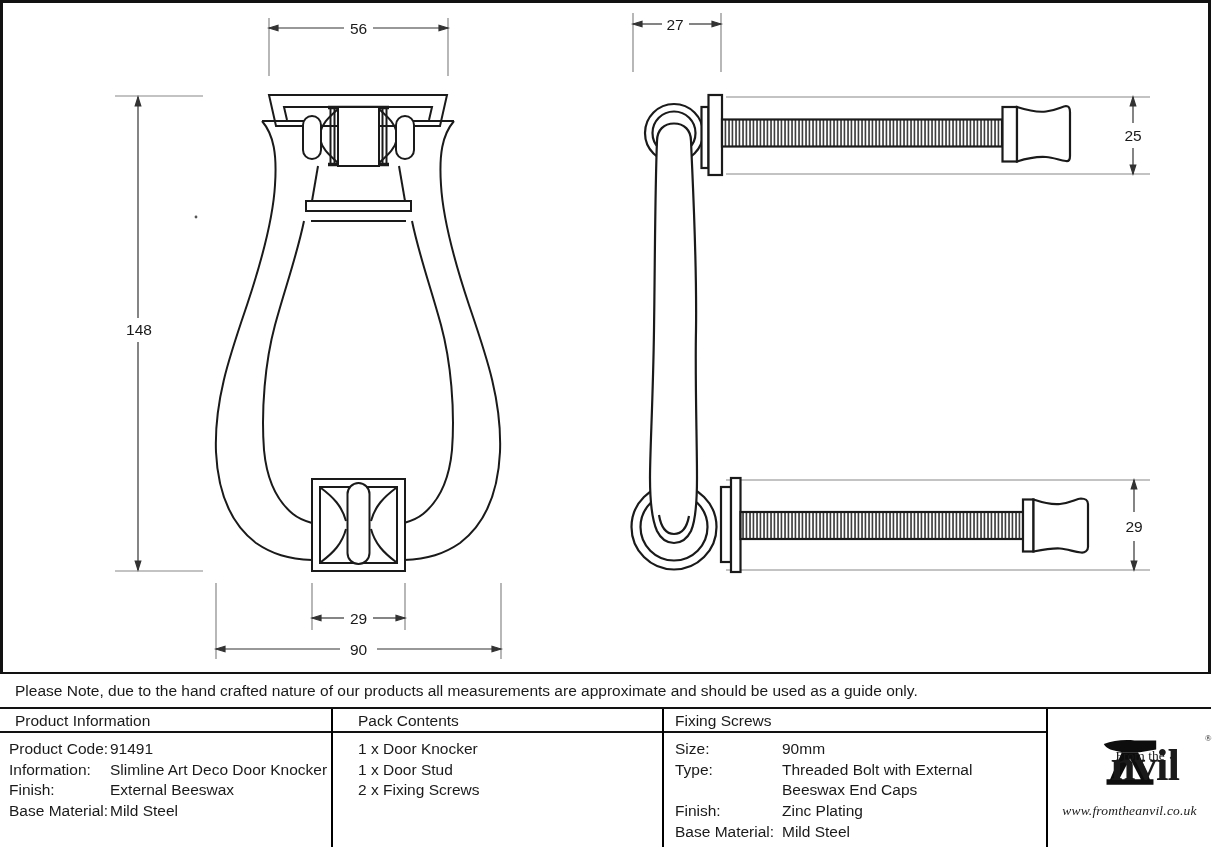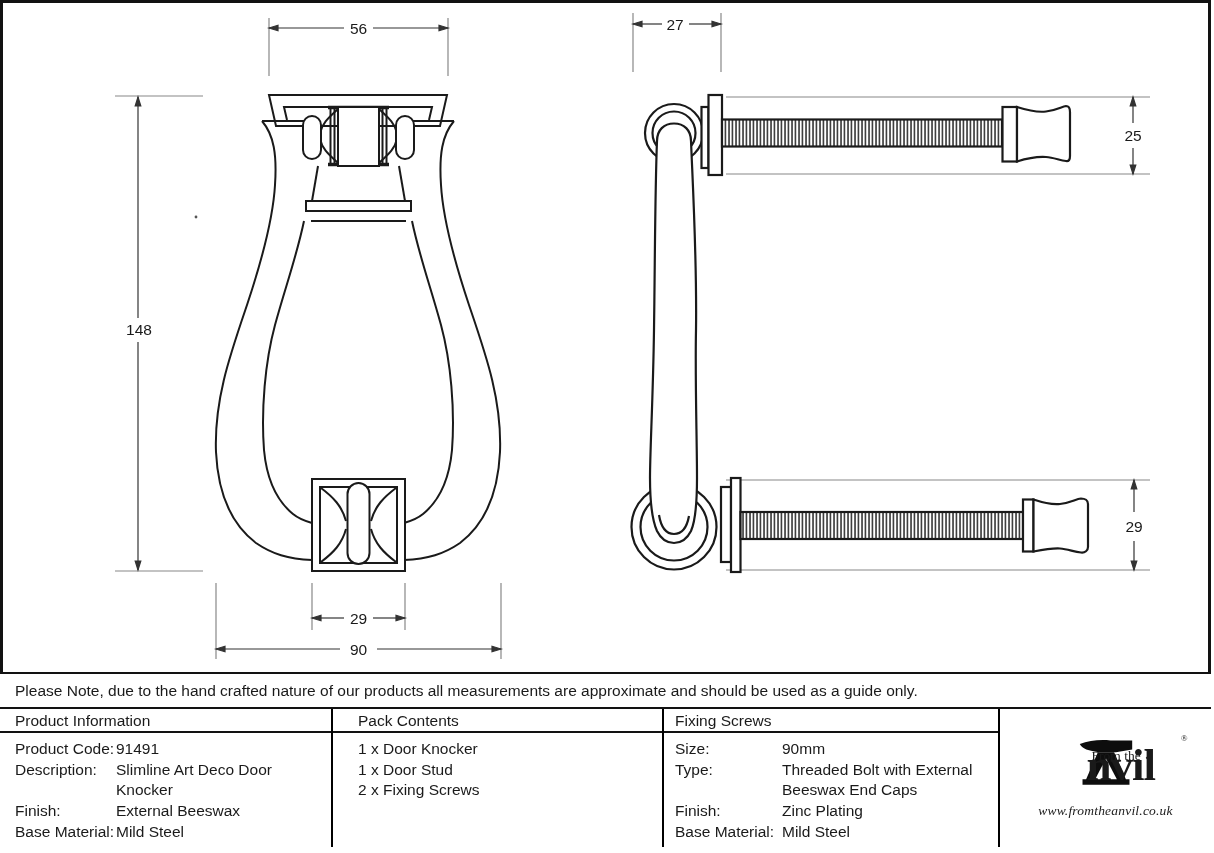--- a/index.html
+++ b/index.html
@@ -4,26 +4,26 @@
 <style>
   html,body{margin:0;padding:0;background:#fff;}
   body{width:1214px;height:853px;position:relative;font-family:"Liberation Sans",sans-serif;color:#1a1a1a;overflow:hidden;}
   .frame{position:absolute;left:0;top:0;width:1211px;height:847px;border:3px solid #121212;box-sizing:border-box;background:#fff;}
   .drawing-svg{position:absolute;left:0;top:0;}
   .note-row{position:absolute;left:0;top:672px;width:1211px;height:37px;box-sizing:border-box;
     border-top:2px solid #121212;border-bottom:2px solid #121212;background:#fff;
     display:flex;align-items:center;padding-left:15px;font-size:15.5px;}
   .info-table{position:absolute;left:0;top:709px;width:1211px;height:138px;display:flex;box-sizing:border-box;background:#fff;}
   .cell{box-sizing:border-box;border-right:2px solid #000000;}
-  .c1{width:333px;} .c2{width:331px;} .c3{width:336px;}
+  .c1{width:333px;} .c2{width:331px;} .c3{width:384px;}
   .c4{flex:1;border-right:none;display:flex;align-items:center;justify-content:center;}
   .cell-header{height:24px;border-bottom:2px solid #121212;box-sizing:border-box;font-size:15.5px;padding-top:3px;}
   .c1 .cell-header{padding-left:15px;} .c2 .cell-header{padding-left:25px;} .c3 .cell-header{padding-left:11px;}
   .cell-body{padding-top:6px;font-size:15.5px;line-height:20.7px;}
-  .kv{display:grid;grid-template-columns:101px auto;padding-left:15px;}
+  .kv{display:grid;grid-template-columns:101px auto;padding-left:9px;}
   .kv3{display:grid;grid-template-columns:107px auto;padding-left:11px;}
   .pack-item{padding-left:25px;}
   .logo{width:160px;text-align:center;}
   .logo-row{position:relative;width:148px;height:64px;margin:0 auto;}
   .from-the{position:absolute;left:60px;top:3px;font-family:"Liberation Serif",serif;font-size:13.5px;white-space:nowrap;margin-top:8px;}
   .diamond{font-size:8px;margin-left:5px;}
   .reg{position:absolute;right:-8px;top:-4px;font-size:9px;font-family:"Liberation Serif",serif;}
   .nvil{position:absolute;left:55px;top:6px;font-family:"Liberation Serif",serif;font-weight:bold;font-size:45px;line-height:1;letter-spacing:-1px;}
   .website{font-family:"Liberation Serif",serif;font-style:italic;font-size:13.5px;margin-top:2px;letter-spacing:0.2px;white-space:nowrap;}
   text{font-family:"Liberation Sans",sans-serif;font-size:15.5px;fill:#1a1a1a;}
@@ -188,21 +188,21 @@
 <div class="info-table">
 
   <div class="cell c1">
     <div class="cell-header">Product Information</div>
     <div class="cell-body">
       <div class="kv">
         <span>Product Code:</span>
         <span>91491</span>
       </div>
       <div class="kv">
-        <span>Description:</span>
+        <span>Information:</span>
         <span>Slimline Art Deco Door Knocker</span>
       </div>
       <div class="kv">
         <span>Finish:</span>
         <span>External Beeswax</span>
       </div>
       <div class="kv">
         <span>Base Material:</span>
         <span>Mild Steel</span>
       </div>

